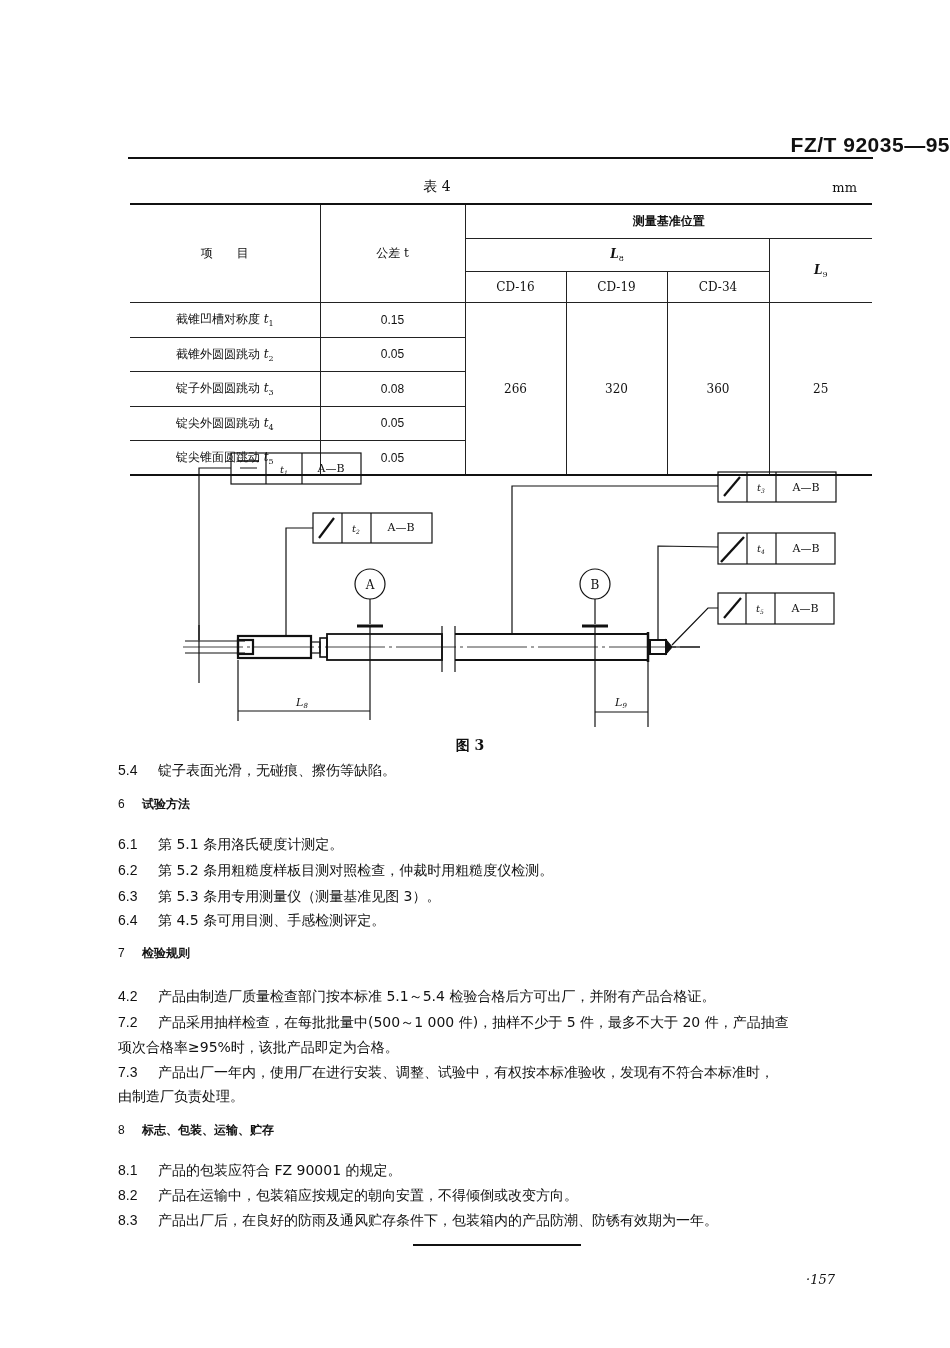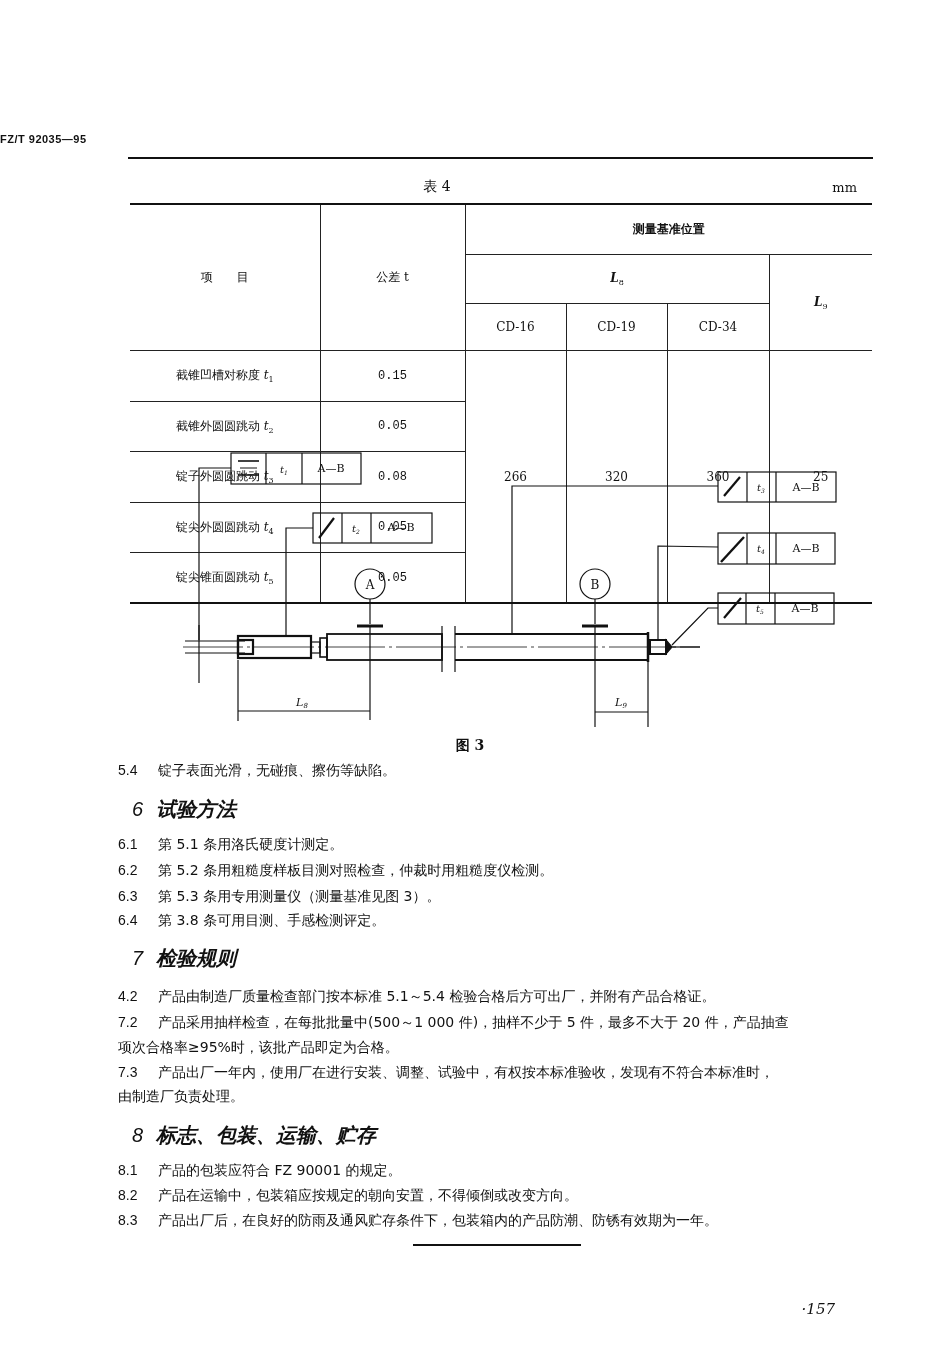--- a/index.html
+++ b/index.html
@@ -3,59 +3,59 @@
 <meta charset="utf-8">
 <style>
   html, body { margin: 0; padding: 0; background: #ffffff; }
   body {
     width: 950px; height: 1348px; position: relative; overflow: hidden;
     font-family: "DejaVu Serif", "Liberation Serif", serif;
     color: #111;
   }
   .abs { position: absolute; }
   .std-no {
-    left: 0; width: 950px; top: 133px; text-align: left;
+    left: 0; width: 950px; top: 133px; text-align: right;
     font-family: "Liberation Sans", "DejaVu Sans", sans-serif;
-    font-size: 11px; font-weight: bold; letter-spacing: 0.5px;
+    font-size: 21px; font-weight: bold; letter-spacing: 0.5px;
   }
   .hr-top { left: 128px; width: 745px; top: 157px; height: 0; border-top: 2px solid #111; }
   .tbl-caption { left: 0; width: 874px; top: 178px; text-align: center; font-size: 14px; }
   .tbl-unit { right: 93px; top: 180px; font-size: 13px; text-align: center; }
 
   table.t4 {
     position: absolute; left: 130px; top: 203px; width: 742px;
     border-collapse: collapse; font-size: 12px;
     border-top: 2px solid #111; border-bottom: 2px solid #111;
   }
   table.t4 td, table.t4 th {
-    border: 1px solid #222; text-align: center; font-weight: normal; padding: 16px;
+    border: 1px solid #222; text-align: center; font-weight: normal; padding: 8px;
   }
   table.t4 tr td:first-child, table.t4 tr th:first-child { border-left: none; }
   table.t4 tr td:last-child, table.t4 tr th:last-child { border-right: none; }
   .hdr1 { height: 28px; }
   .hdr2 { height: 28px; }
   .hdr3 { height: 29px; }
   .drow { height: 28px; }
-  .mono { font-family: Liberation Mono, monospace; font-size: 12px; }
+  .mono { font-family: Liberation Sans, sans-serif; font-size: 12px; }
   .bold { font-weight: bold !important; }
   i.sym { font-style: italic; font-family: "DejaVu Serif", serif; }
   sub { font-size: 8px; }
 
   .diagram { left: 170px; top: 445px; width: 700px; height: 290px; }
   .fig-caption { left: 0; width: 940px; top: 737px; text-align: center; font-size: 14px; font-weight: bold; }
 
   .para {
     left: 118px; width: 760px; font-size: 14px; line-height: 25px;
     font-family: "DejaVu Sans", "Liberation Sans", sans-serif;
   }
   .para .num { display: inline-block; width: 40px; font-family: "Liberation Sans", sans-serif; }
-  .heading { font-weight: bold; left: 132px; font-size: 20px; font-family: "DejaVu Sans", sans-serif; font-style: italic; }
+  .heading { font-weight: bold; left: 118px; font-size: 12px; font-family: "DejaVu Sans", sans-serif; }
   .heading .num { display: inline-block; width: 24px; font-weight: normal; font-family: "Liberation Sans", sans-serif; }
   .hr-bottom { left: 413px; width: 168px; top: 1244px; height: 0; border-top: 2px solid #111; }
-  .page-no { right: 115px; top: 1300px; font-size: 15px; font-style: italic; }
+  .page-no { right: 115px; top: 1272px; font-size: 13px; font-style: italic; }
 </style>
 </head>
 <body>
 
 <div class="abs std-no">FZ/T 92035—95</div>
 <div class="abs hr-top"></div>
 
 <div class="abs tbl-caption">表 4</div>
 <div class="abs tbl-unit">mm</div>
 
@@ -204,21 +204,21 @@
 <div class="abs para" style="top:758px">
   <span class="num">5.4</span><span>锭子表面光滑，无碰痕、擦伤等缺陷。</span>
 </div>
 
 <div class="abs heading" style="top:796px">
   <span class="num">6</span><span>试验方法</span>
 </div>
 <div class="abs para" style="top:832px"><span class="num">6.1</span><span>第 5.1 条用洛氏硬度计测定。</span></div>
 <div class="abs para" style="top:858px"><span class="num">6.2</span><span>第 5.2 条用粗糙度样板目测对照检查，仲裁时用粗糙度仪检测。</span></div>
 <div class="abs para" style="top:884px"><span class="num">6.3</span><span>第 5.3 条用专用测量仪（测量基准见图 3）。</span></div>
-<div class="abs para" style="top:908px"><span class="num">6.4</span><span>第 3.8 条可用目测、手感检测评定。</span></div>
+<div class="abs para" style="top:908px"><span class="num">6.4</span><span>第 4.5 条可用目测、手感检测评定。</span></div>
 
 <div class="abs heading" style="top:945px">
   <span class="num">7</span><span>检验规则</span>
 </div>
 <div class="abs para" style="top:984px"><span class="num">4.2</span><span>产品由制造厂质量检查部门按本标准 5.1～5.4 检验合格后方可出厂，并附有产品合格证。</span></div>
 <div class="abs para" style="top:1010px"><span class="num">7.2</span><span>产品采用抽样检查，在每批批量中(500～1 000 件)，抽样不少于 5 件，最多不大于 20 件，产品抽查</span></div>
 <div class="abs para" style="top:1035px">项次合格率≥95%时，该批产品即定为合格。</div>
 <div class="abs para" style="top:1060px"><span class="num">7.3</span><span>产品出厂一年内，使用厂在进行安装、调整、试验中，有权按本标准验收，发现有不符合本标准时，</span></div>
 <div class="abs para" style="top:1084px">由制造厂负责处理。</div>
 

